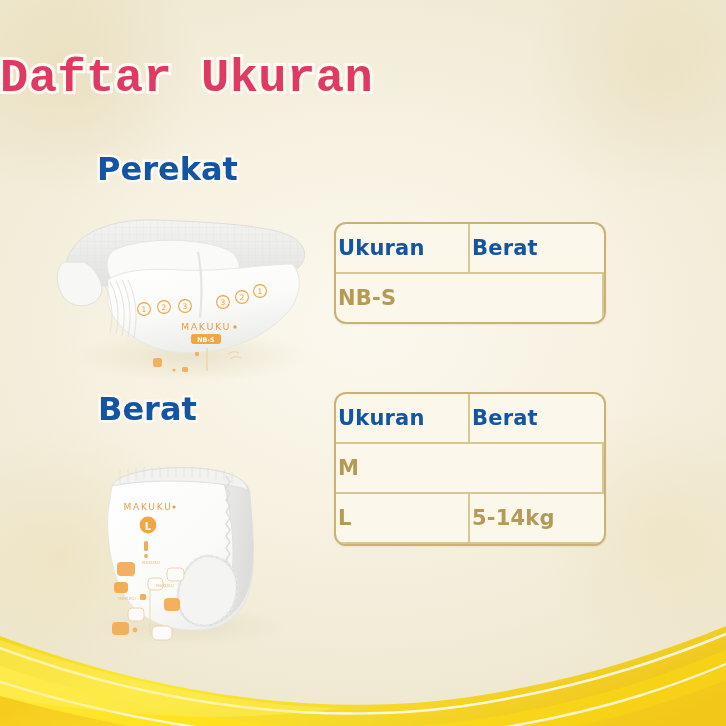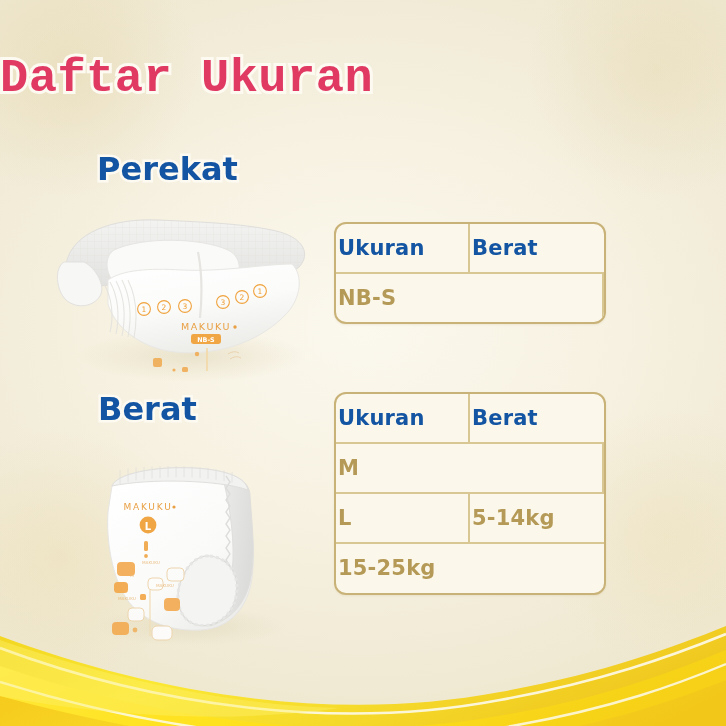--- a/index.html
+++ b/index.html
@@ -313,21 +313,20 @@
       <div class="tcell col-right">Berat</div>
     </div>
     <div class="trow body">
       <div class="tcell col-left">M</div>
     </div>
     <div class="trow body">
       <div class="tcell col-left">L</div>
       <div class="tcell col-right">5-14kg</div>
     </div>
     <div class="trow body">
-      <div class="tcell col-right">15-25kg</div>
     </div>
   </div>
 
   <div id="bottom-waves">
     <svg viewBox="0 0 726 130" xmlns="http://www.w3.org/2000/svg" preserveAspectRatio="none">
       <defs>
         <linearGradient id="wA" x1="0" y1="0" x2="1" y2="0.3">
           <stop offset="0%" stop-color="#f2d520"></stop>
           <stop offset="35%" stop-color="#fbe833"></stop>
           <stop offset="70%" stop-color="#f5d92a"></stop>

